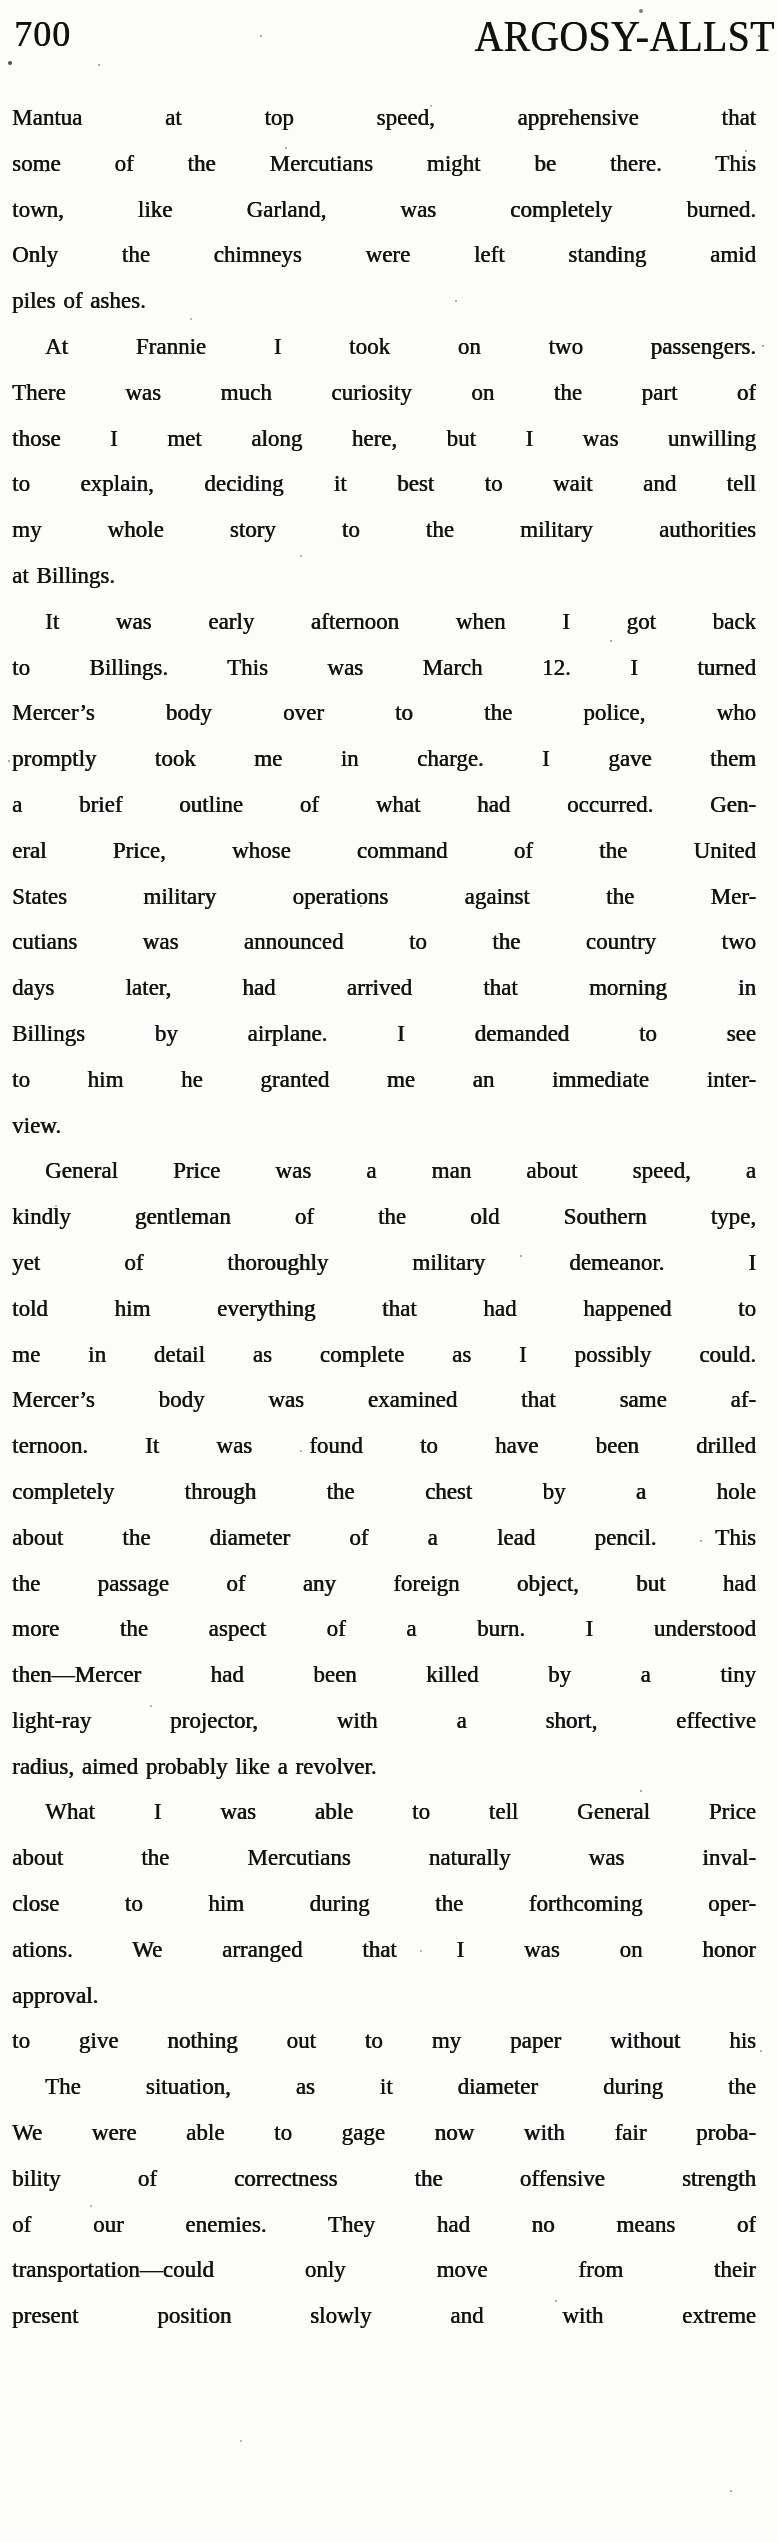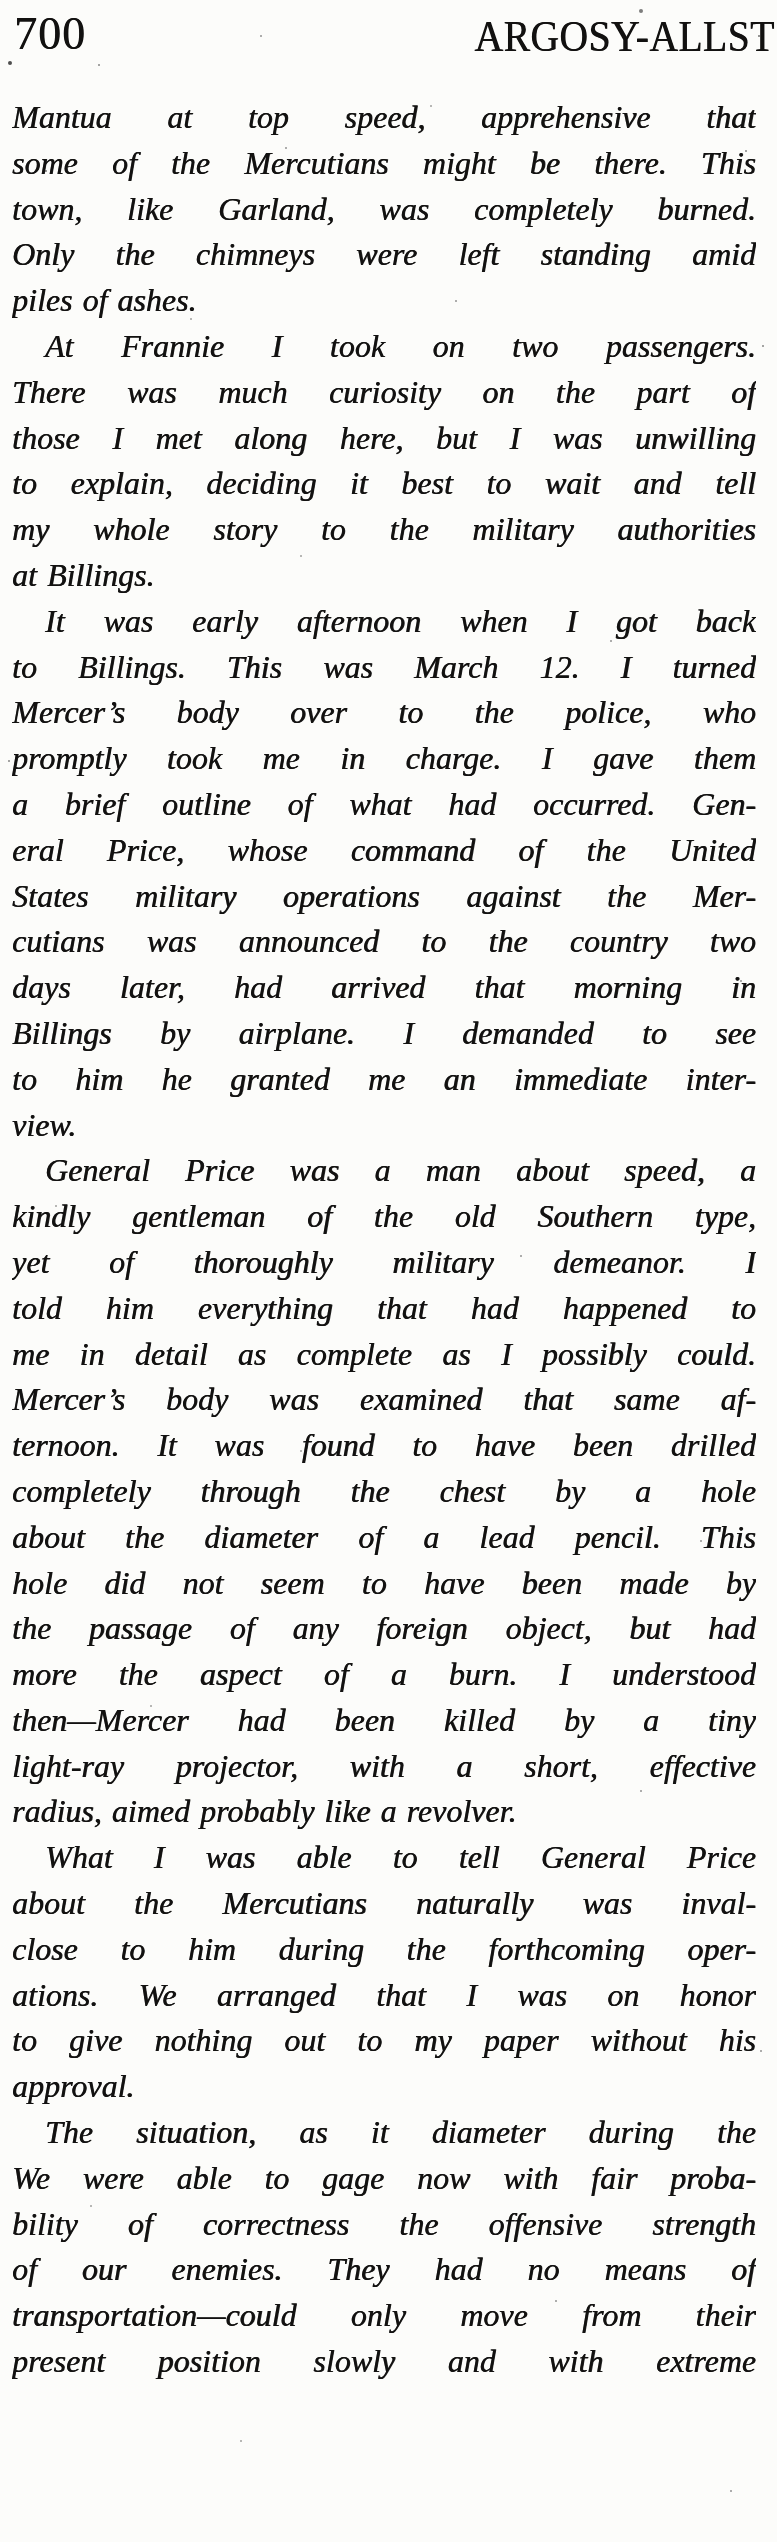--- a/index.html
+++ b/index.html
@@ -22,21 +22,21 @@
     position: absolute;
     top: 8px;
     left: 0;
     right: 0;
     height: 64px;
   }
   .page-number {
     position: absolute;
     left: 14px;
     top: 2px;
-    font-size: 46px;
+    font-size: 36px;
     line-height: 48px;
     letter-spacing: 1px;
     text-shadow: 0.6px 0 0 currentColor;
   }
   .header-title {
     position: absolute;
     right: 2px;
     top: 6px;
     font-size: 44px;
     line-height: 46px;
@@ -45,25 +45,24 @@
     transform: scaleX(0.9);
     transform-origin: 100% 50%;
     text-shadow: 0.6px 0 0 currentColor;
   }
   
   .body-text {
     position: absolute;
     left: 12px;
     top: 95px;
     width: 744px;
-    font-size: 32px;
+    font-size: 23px;
     line-height: 45.8px;
     word-spacing: 2px;
     text-shadow: 0.55px 0 0 rgba(10,10,10,0.85), 0 0.4px 0 rgba(10,10,10,0.45);
-    font-style: italic;
   }
   .para { margin: 0; padding: 0; }
   .line {
     white-space: normal;
     text-align: justify;
     text-align-last: justify;
     text-justify: inter-word;
     overflow: hidden;
     height: 45.8px;
   }
@@ -155,34 +154,33 @@
       <div class="para indent">
         <div class="line first">General Price was a man about speed, a</div>
         <div class="line">kindly gentleman of the old Southern type,</div>
         <div class="line">yet of thoroughly military demeanor. I</div>
         <div class="line">told him everything that had happened to</div>
         <div class="line">me in detail as complete as I possibly could.</div>
         <div class="line">Mercer’s body was examined that same af-</div>
         <div class="line">ternoon. It was found to have been drilled</div>
         <div class="line">completely through the chest by a hole</div>
         <div class="line">about the diameter of a lead pencil. This</div>
-        <div class="line">hole did not seem to have been made by</div>
         <div class="line">the passage of any foreign object, but had</div>
         <div class="line">more the aspect of a burn. I understood</div>
         <div class="line">then—Mercer had been killed by a tiny</div>
         <div class="line">light-ray projector, with a short, effective</div>
         <div class="line last">radius, aimed probably like a revolver.</div>
       </div>
       <div class="para indent">
         <div class="line first">What I was able to tell General Price</div>
         <div class="line">about the Mercutians naturally was inval-</div>
         <div class="line">close to him during the forthcoming oper-</div>
         <div class="line">ations. We arranged that I was on honor</div>
+        <div class="line last">approval.</div>
         <div class="line">to give nothing out to my paper without his</div>
-        <div class="line last">approval.</div>
       </div>
       <div class="para indent">
         <div class="line first">The situation, as it diameter during the</div>
         <div class="line">We were able to gage now with fair proba-</div>
         <div class="line">bility of correctness the offensive strength</div>
         <div class="line">of our enemies. They had no means of</div>
         <div class="line">transportation—could only move from their</div>
         <div class="line">present position slowly and with extreme</div>
       </div>
     </div>

